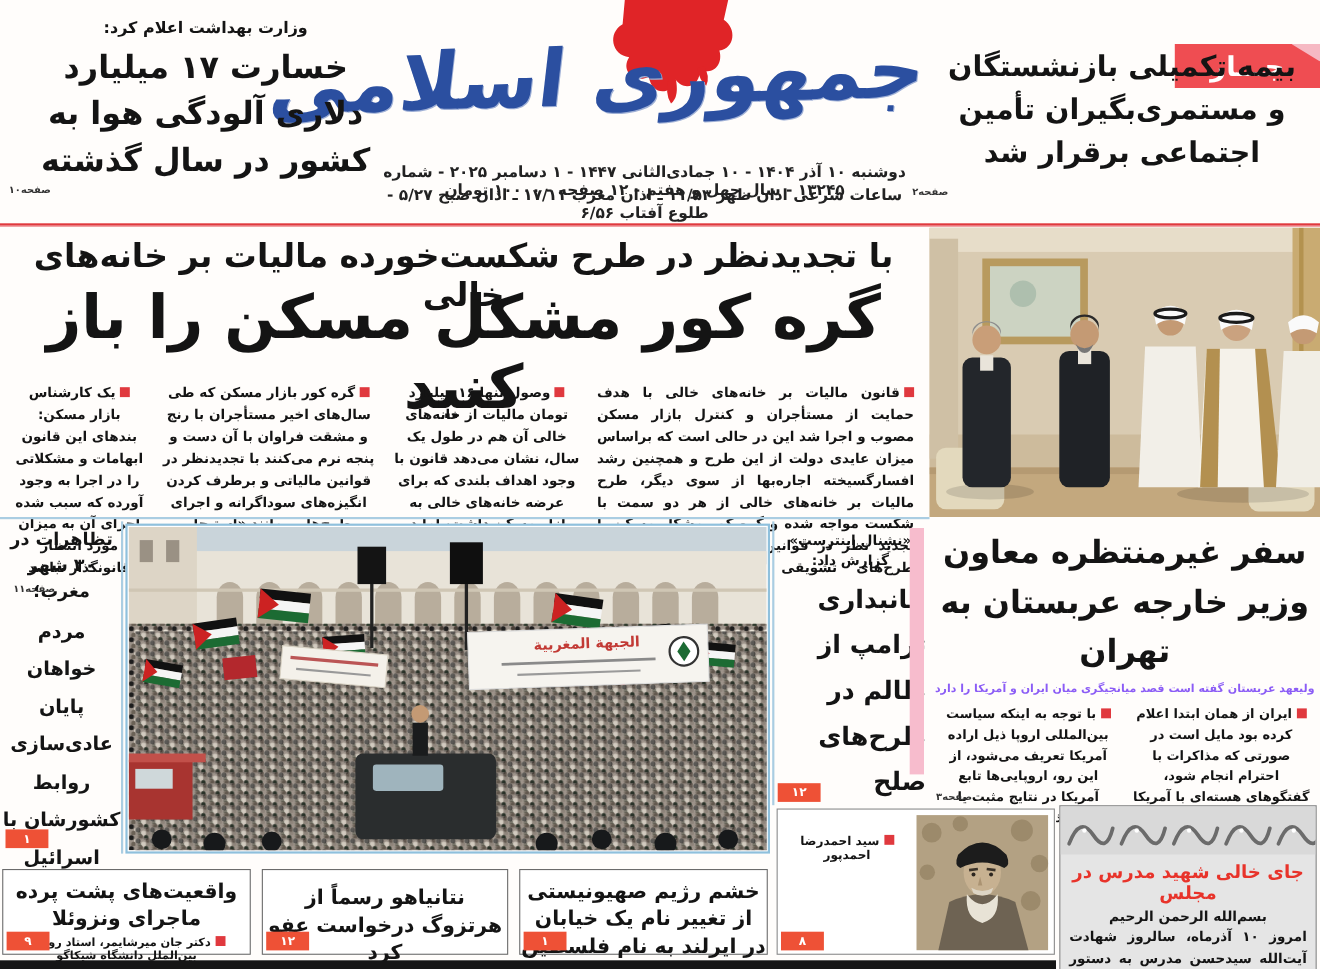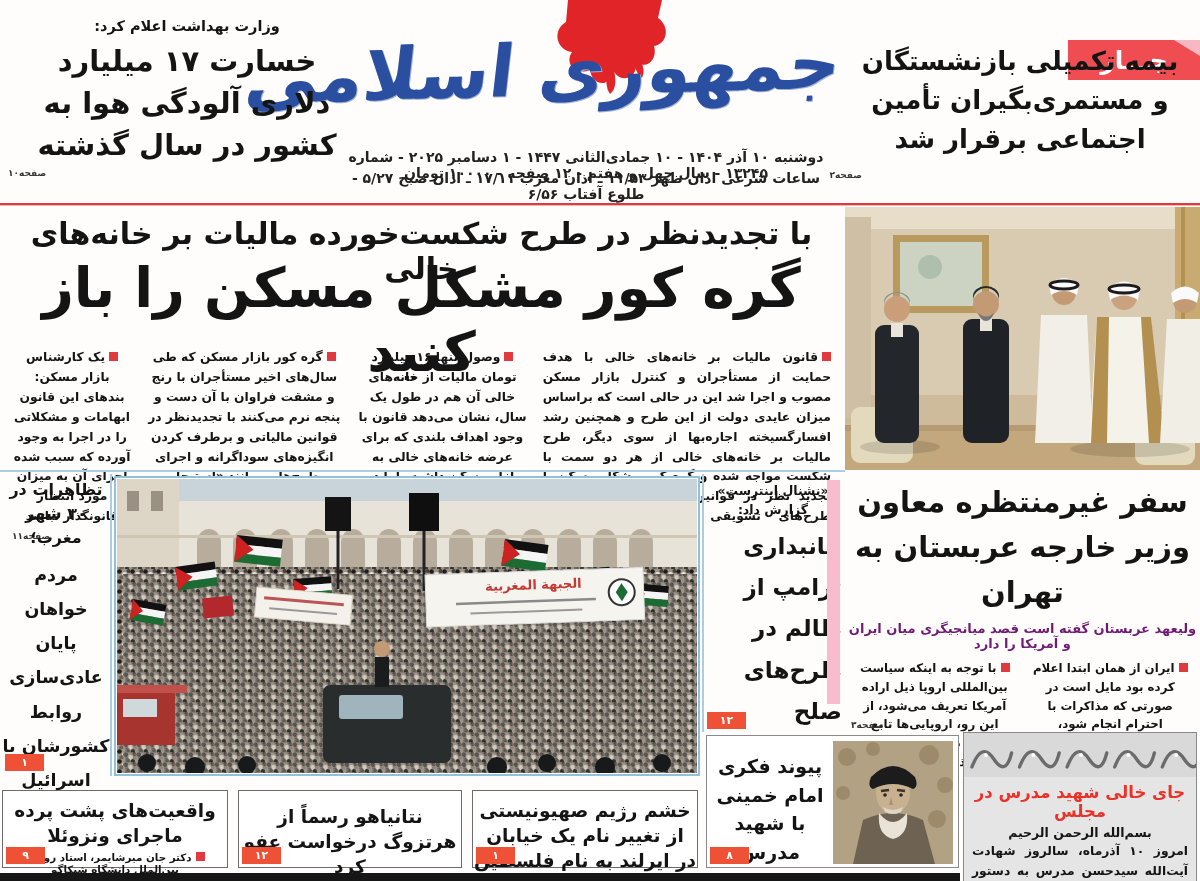--- a/index.html
+++ b/index.html
@@ -58,21 +58,21 @@
   #protest-photo{left:114px;top:476px;width:586px;height:300px;border:2px solid #8fc0dc;background:#fff;padding:1px;}
   #meeting-photo{left:845px;top:207px;width:355px;height:263px;background:#d9cbb2;}
   
   #trump-col{left:704px;top:476px;width:138px;height:256px;}
   #trump-stripe{position:absolute;right:2px;top:4px;bottom:28px;width:13px;background:#f7bccd;}
   #trump-kicker{font-size:12.5px;font-weight:bold;text-align:center;line-height:1.5;padding-top:6px;}
   #trump-headline{font-size:23px;font-weight:bold;text-align:right;line-height:1.8;margin-top:6px;}
   
   #saudi-story{left:845px;top:474px;width:355px;height:258px;}
   #saudi-headline{font-size:29px;font-weight:bold;text-align:center;line-height:1.55;padding-top:6px;}
-  #saudi-subhead{font-size:13px;font-weight:bold;color:#701a75;text-align:center;margin-top:6px;}
+  #saudi-subhead{font-size:10px;font-weight:bold;color:#8b5cf6;text-align:center;margin-top:6px;}
   #saudi-bullets{display:flex;flex-direction:row;gap:12px;padding:8px 8px 0 8px;direction:rtl;}
   .saudi-bullet{width:50%;font-size:11.8px;font-weight:bold;line-height:1.6;text-align:center;}
   #saudi-page{position:absolute;left:6px;bottom:2px;font-size:9px;font-weight:bold;color:#333;}
   
   #modarres-article{left:963px;top:732px;width:234px;height:176px;border:1px solid #8a8a8a;background:#e5e5e5;overflow:hidden;}
   #modarres-banner{width:100%;height:44px;display:block;}
   #modarres-headline{color:#e8332a;font-size:16.5px;font-weight:bold;text-align:center;margin:6px 4px 4px;}
   #modarres-bismillah{font-size:12.5px;font-weight:bold;text-align:center;}
   #modarres-body{font-size:12.3px;font-weight:bold;line-height:1.6;text-align:justify;padding:2px 8px;}
   
@@ -402,21 +402,20 @@
         <path d="M38 36 q22 -22 44 0 q4 10 -2 12 q-20 -10 -40 0 q-6 -2 -2 -12 Z" fill="#1c1c1c"></path>
         <path d="M46 72 q14 18 28 0 q2 22 -14 26 q-16 -4 -14 -26 Z" fill="#e8e3d6"></path>
         <path d="M50 66 q10 6 20 0 l-2 5 q-8 4 -16 0 Z" fill="#ddd5c5"></path>
         <line x1="48" y1="50" x2="56" y2="49" stroke="#3a3228" stroke-width="2.4"></line>
         <line x1="64" y1="49" x2="72" y2="50" stroke="#3a3228" stroke-width="2.4"></line>
         <circle cx="52" cy="54" r="1.8" fill="#2c2620"></circle>
         <circle cx="68" cy="54" r="1.8" fill="#2c2620"></circle>
         <path d="M58 56 l2 8 h-4 Z" fill="#ab9372"></path>
       </svg>
       <div id="bbox-3-text">
-        <div id="bbox-3-headline">پیوند فکری امام خمینی با شهید مدرس</div>
         <div id="bbox-3-byline">
           <span class="rsq"></span><span>سید احمدرضا احمدپور</span>
         </div>
       </div>
     </div>
     <div class="badge">۸</div>
   </div>
 
   <div class="abs" id="black-bar"></div>
 

